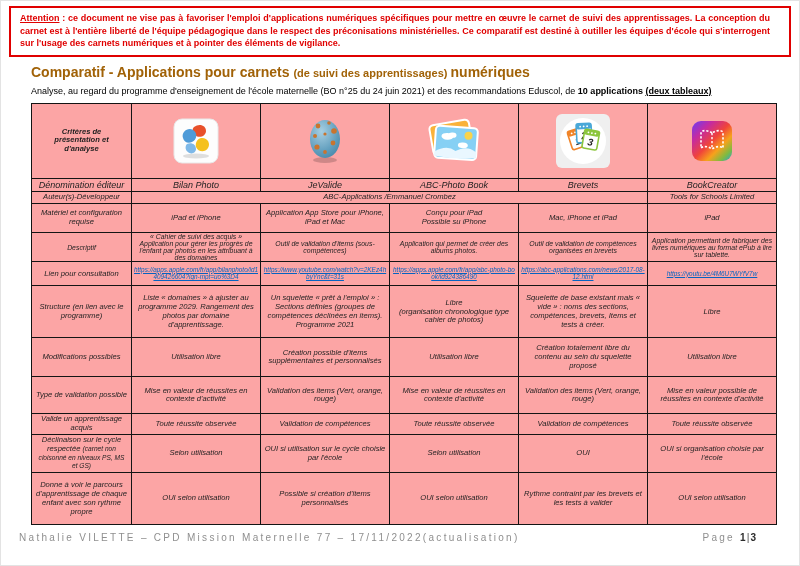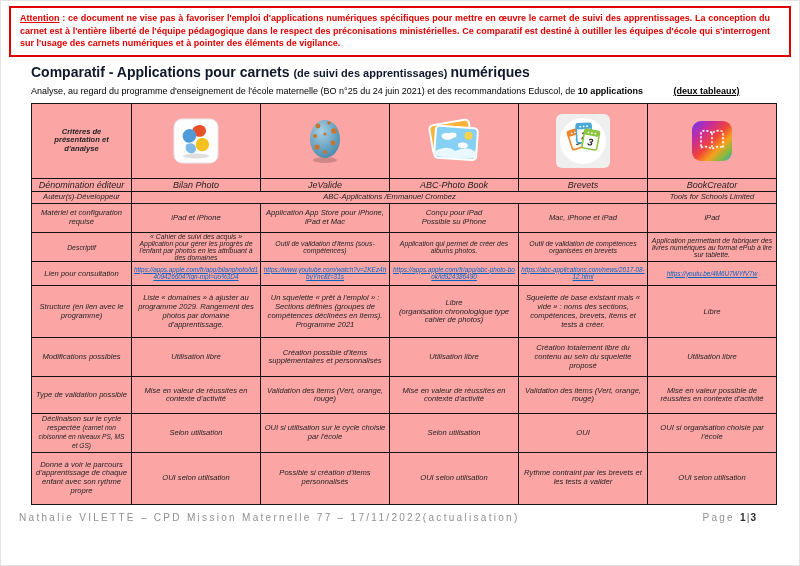--- a/index.html
+++ b/index.html
@@ -5,25 +5,25 @@
   html,body{margin:0;padding:0;background:#fff;}
   .page{position:relative;width:800px;height:566px;background:#fff;box-sizing:border-box;
         border:1px solid #e3e3e3;font-family:"Liberation Sans",sans-serif;color:#1a1a1a;overflow:hidden;}
 
   
   .warning{margin:5px 8px 0 8px;border:2.5px solid #e00000;padding:4px 19px 5px 9px;
            color:#e00000;font-weight:bold;font-size:9px;line-height:12.5px;text-align:justify;}
   .warn-label{text-decoration:underline;}
 
   .content{margin:7px 25px 0 30px;}
-  h1{margin:5px 0 5px 0;font-size:14px;line-height:16px;font-weight:bold;color:#0f172a;}
+  h1{margin:5px 0 5px 0;font-size:14px;line-height:16px;font-weight:bold;color:#a16207;}
   h1 .title-paren{font-size:11px;}
   .subtitle{margin:0 0 7px 0;font-size:9px;color:#000;}
   .subtitle b{font-weight:bold;}
-  .u{text-decoration:underline;margin-left:28px;}
+  .u{text-decoration:underline;}
 
   
   table.cmp{border-collapse:collapse;table-layout:fixed;width:745px;background:#fca5a5;font-style:italic;}
   table.cmp td{border:1px solid #141414;text-align:center;vertical-align:middle;
                padding:1px 3px;font-size:7.6px;line-height:8.8px;white-space:pre-line;
                overflow:hidden;color:#1f1f1f;}
   td.label{text-align:left;padding-left:4px;white-space:normal;font-size:7.6px;line-height:8.6px;}
   td.criteria-head{font-weight:bold;text-align:center;font-size:8.4px;line-height:10.5px;white-space:pre-line;}
   .sublabel{font-size:6.6px;line-height:7.4px;}
   tr.r-icons{height:57px;} tr.r-denom{height:13px;} tr.r-auteur{height:12px;}
@@ -253,20 +253,28 @@
 
       <tr class="r-typeval">
         <td class="label">Type de validation possible</td>
         <td>Mise en valeur de réussites en contexte d'activité</td>
         <td>Validation des items (Vert, orange, rouge)</td>
         <td>Mise en valeur de réussites en contexte d'activité</td>
         <td>Validation des items (Vert, orange, rouge)</td>
         <td>Mise en valeur possible de réussites en contexte d'activité</td>
       </tr>
 
+      <tr class="r-valide">
+        <td class="label">Valide un apprentissage acquis</td>
+        <td>Toute réussite observée</td>
+        <td>Validation de compétences</td>
+        <td>Toute réussite observée</td>
+        <td>Validation de compétences</td>
+        <td>Toute réussite observée</td>
+      </tr>
 
       <tr class="r-declin">
         <td class="label"><span>Déclinaison sur le cycle respectée </span><span class="sublabel">(carnet non cloisonné en niveaux PS, MS et GS)</span></td>
         <td>Selon utilisation</td>
         <td>OUI si utilisation sur le cycle choisie par l'école</td>
         <td>Selon utilisation</td>
         <td>OUI</td>
         <td>OUI si organisation choisie par l'école</td>
       </tr>
 

